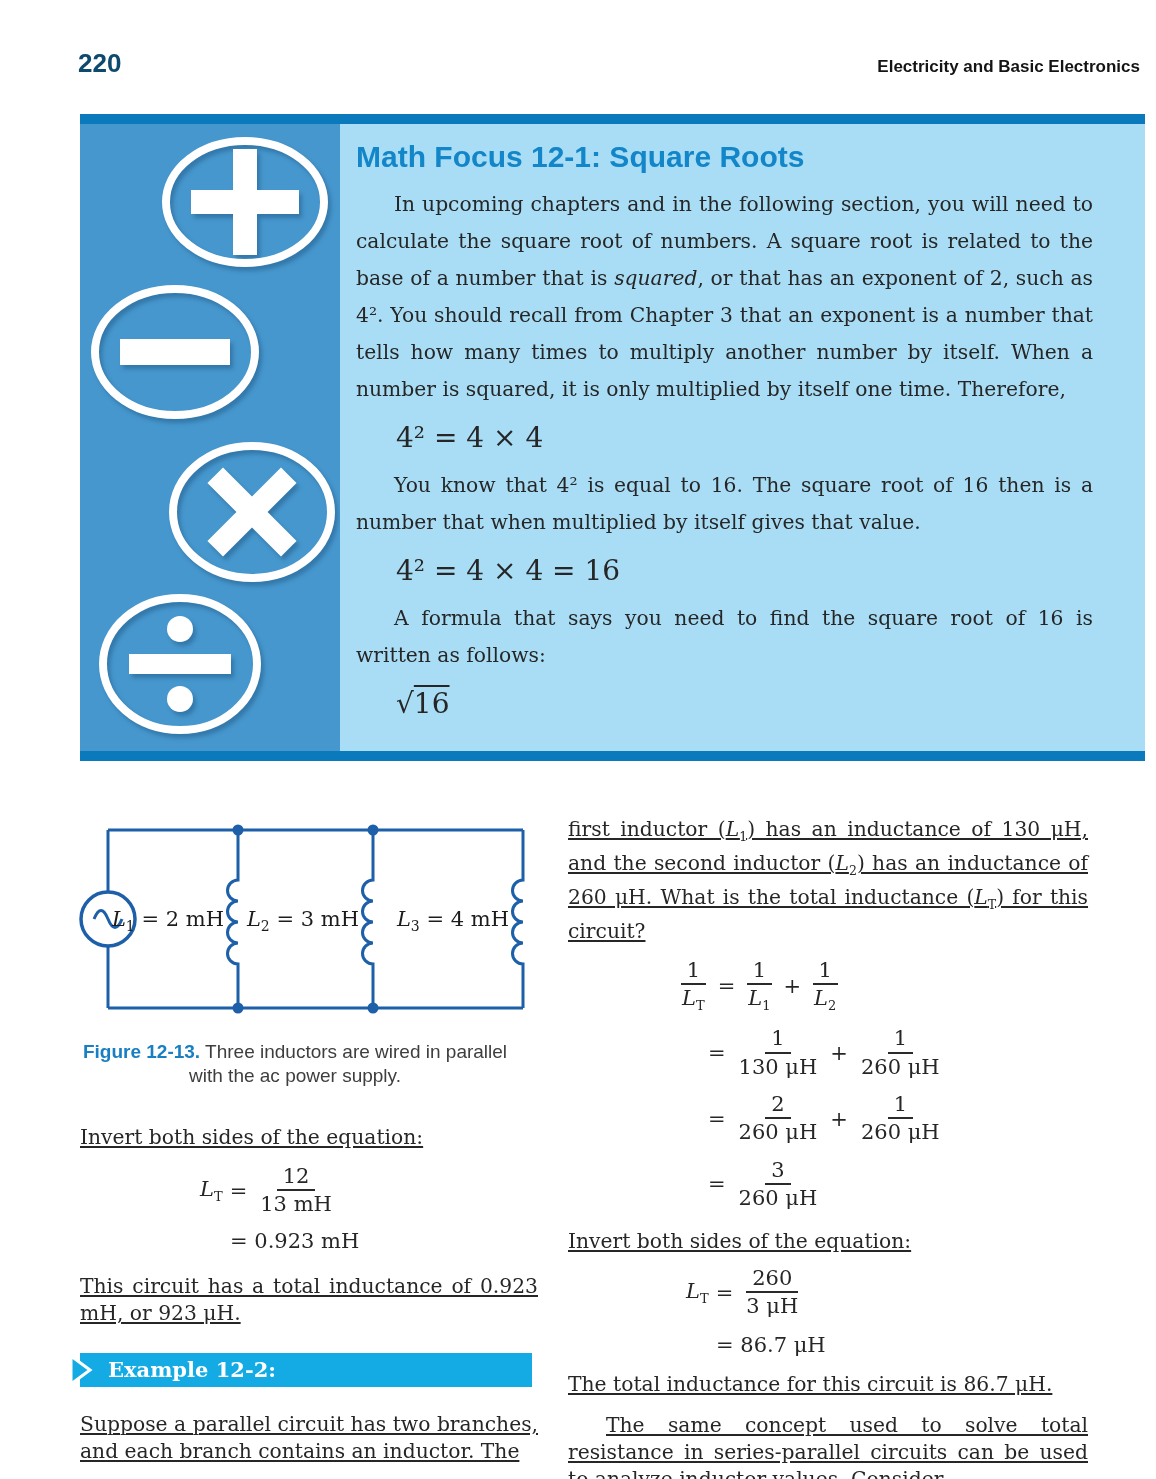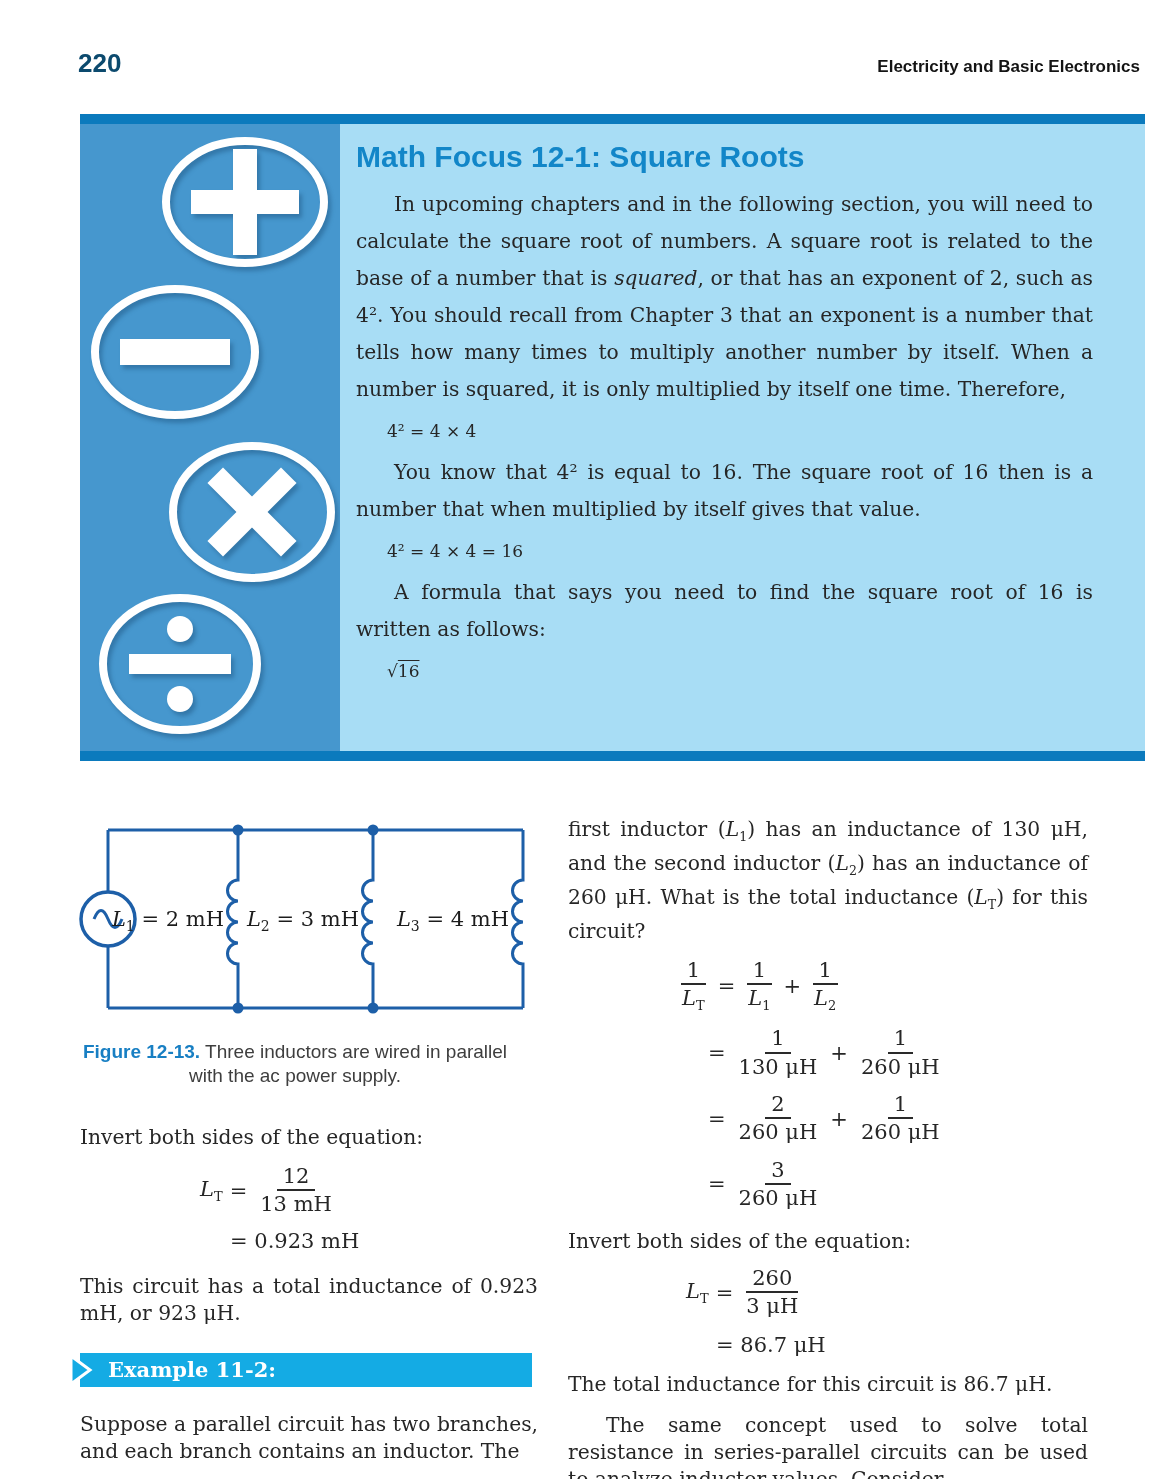--- a/index.html
+++ b/index.html
@@ -18,27 +18,27 @@
   .mfbox{left:80px;top:114px;width:1065px;height:647px;background:#a8ddf5;
     border-top:10px solid #0b7abd;border-bottom:10px solid #0b7abd;
     display:flex;box-sizing:border-box;}
   .mfside{width:260px;flex:none;background:#4697ce;position:relative;overflow:hidden;}
   .mfside svg{display:block;}
   .mficon{filter:drop-shadow(3px 4px 2px rgba(15,60,100,0.35));}
   .mfcontent{flex:1;padding:12px 52px 0 16px;}
   .mftitle{font:bold 30px "Liberation Sans",sans-serif;color:#1286c8;margin:4px 0 12px 0;}
   .mfp{font-size:20.3px;line-height:37px;text-align:justify;margin:0;}
   .indent{text-indent:38px;}
-  .mfeq{font-size:17px;margin:13px 0 13px 31px;}
+  .mfeq{font-size:28px;margin:13px 0 13px 40px;}
   .ovl{text-decoration:overline;}
 
   
   .colL{left:80px;top:816px;width:458px;}
   .colR{left:568px;top:816px;width:520px;}
-  .body{font-size:20.3px;line-height:27px;text-align:justify;margin:0;}
+  .body{font-size:20.3px;line-height:27px;text-align:justify;margin:0;text-decoration:underline;}
   .nojust{text-align:left;}
 
   
   .circuit{margin-left:-2px;}
   .circuit text{font-family:"DejaVu Serif",serif;font-size:21px;fill:#1c1c1c;}
   .caption{font:19px "Liberation Sans",sans-serif;color:#3e3e3e;line-height:24px;
     margin:10px 0 0 0;width:430px;text-align:center;}
   .caption b{color:#187fc3;}
 
   
@@ -142,21 +142,21 @@
       <span>= 0.923 mH</span>
     </div>
   </div>
 
   <p class="body" style="margin-top:20px;">This circuit has a total inductance of 0.923 mH, or 923 μH.</p>
 
   <div class="banner">
     <svg width="26" height="34" viewBox="0 0 26 34">
       <polygon points="3,3 22,17 3,31" fill="#14abe4" stroke="#ffffff" stroke-width="3"></polygon>
     </svg>
-    <span>Example 11-2:</span>
+    <span>Example 12-2:</span>
   </div>
 
   <p class="body" style="margin-top:24px;">Suppose a parallel circuit has two branches, and each branch contains an inductor. The</p>
 </div>
 
 <div class="abs colR">
 
   <p class="body"><span>first inductor (</span><i class="lv">L</i><sub>1</sub><span>) has an inductance of 130 μH, and the second inductor (</span><i class="lv">L</i><sub>2</sub><span>) has an inductance of 260 μH. What is the total inductance (</span><i class="lv">L</i><sub>T</sub><span>) for this circuit?</span></p>
 
   <div class="eq-row" style="margin:12px 0 0 108px;">

